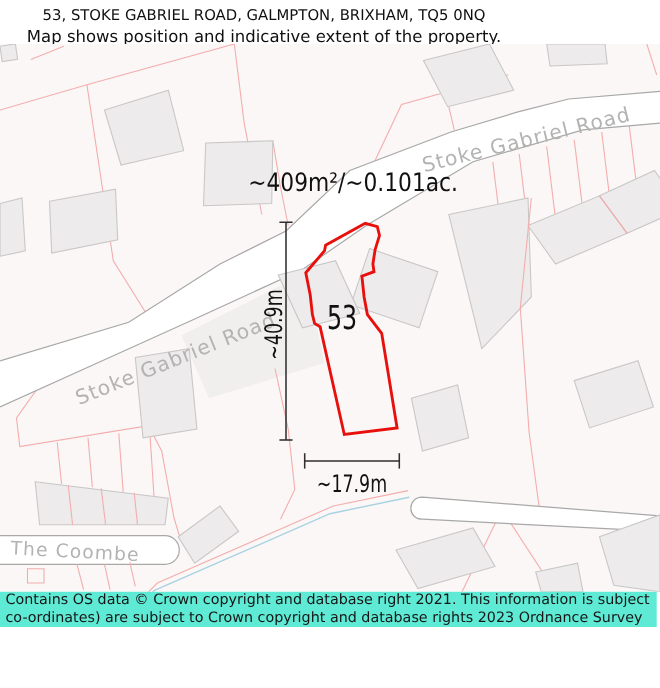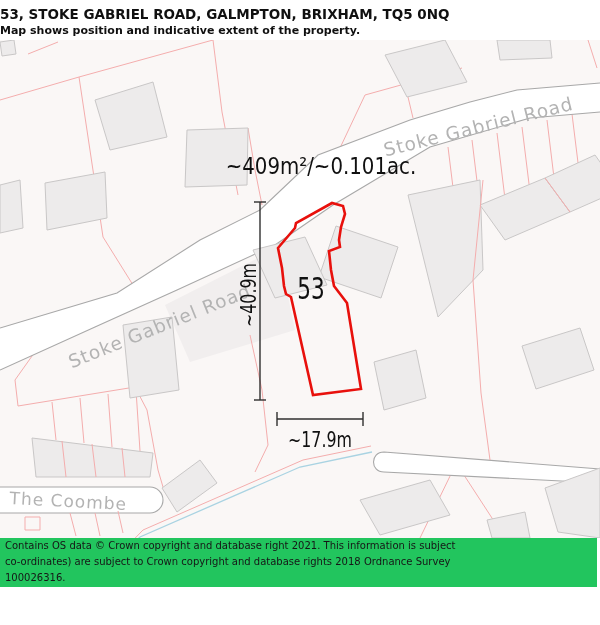--- a/index.html
+++ b/index.html
@@ -16,39 +16,39 @@
     --c-property_outline:#e8100c;
     --c-measure:#2f2f2f;
     --c-text:#101010;
   }
   html,body{margin:0;padding:0;}
   body{
     width:600px;height:625px;background:#ffffff;position:relative;
     font-family:"DejaVu Sans","Liberation Sans",sans-serif;color:var(--c-text);
     overflow:hidden;
   }
-  .header{position:absolute;top:0;left:0;width:480px;height:40px;background:#fff;font-weight:bold;}
+  .header{position:absolute;top:0;left:0;width:480px;height:40px;text-align:center;background:#fff;}
   .header .l1{font-size:13.5px;padding-top:6px;white-space:nowrap;}
-  .header .l2{font-size:11px;padding-top:2px;white-space:nowrap;}
+  .header .l2{font-size:15px;padding-top:2px;white-space:nowrap;}
   .map-wrap{position:absolute;top:40px;left:0;width:600px;height:498px;background:var(--c-map_background);}
   svg{display:block;}
   .bldg{fill:var(--c-building_fill);stroke:var(--c-building_stroke);stroke-width:1;}
   .garden{fill:var(--c-garden_fill);stroke:none;}
   .pink{stroke:var(--c-parcel_line);stroke-width:1;fill:none;}
   .roadfill{fill:var(--c-road_fill);stroke:none;}
   .roadedge{stroke:var(--c-road_casing);stroke-width:1.1;fill:none;}
   .roadcased{fill:var(--c-road_fill);stroke:var(--c-road_casing);stroke-width:1.1;}
   .stream{stroke:var(--c-stream);stroke-width:1.3;fill:none;}
   .boundary{stroke:var(--c-property_outline);stroke-width:2.6;fill:none;stroke-linejoin:miter;}
   .measure{stroke:var(--c-measure);stroke-width:1.4;fill:none;}
   .maptext{fill:var(--c-text);}
   .roadtext{fill:var(--c-road_label);letter-spacing:1px;}
   .footer{
-    position:absolute;top:538px;left:0;width:592px;padding-left:5px;background:#22c55e;
-    font-size:10px;line-height:16.2px;color:#161616;
+    position:absolute;top:538px;left:0;width:592px;padding-left:5px;background:#5eead4;
+    font-size:13px;line-height:16.2px;color:#161616;
   }
 </style>
 </head>
 <body>
 
 <div class="header">
   <div class="l1">53, STOKE GABRIEL ROAD, GALMPTON, BRIXHAM, TQ5 0NQ</div>
   <div class="l2">Map shows position and indicative extent of the property.</div>
 </div>
 
@@ -152,15 +152,14 @@
   </g>
 
   <text class="maptext" font-size="23" text-anchor="middle" transform="translate(321,134) scale(0.86,1)">~409m²/~0.101ac.</text>
 
   <text class="maptext" font-size="30" text-anchor="middle" transform="translate(311,259) scale(0.72,1)">53</text>
 </svg>
 </div>
 
 <div class="footer">
   <div>Contains OS data © Crown copyright and database right 2021. This information is subject</div>
-  <div>co-ordinates) are subject to Crown copyright and database rights 2018 Ordnance Survey</div>
-  <div>100026316.</div>
+  <div>co-ordinates) are subject to Crown copyright and database rights 2023 Ordnance Survey</div>
 </div>
 
 </body></html>

